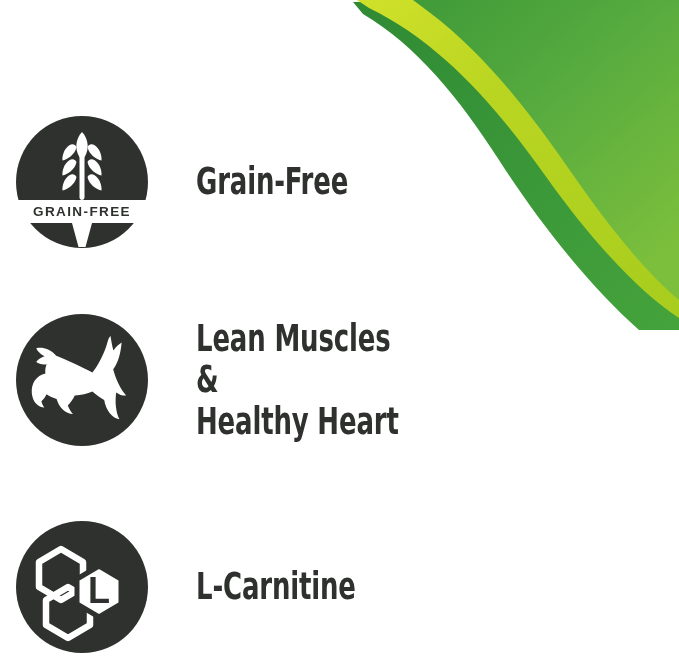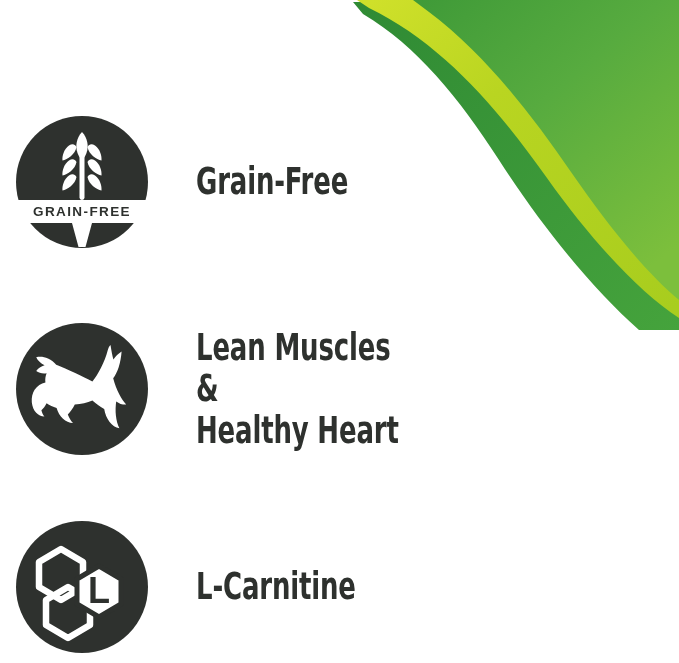--- a/index.html
+++ b/index.html
@@ -31,21 +31,21 @@
 
   
   .benefit-row {
     position: absolute;
     left: 0;
     display: flex;
     align-items: center;
     width: 470px;
   }
   #row-0 { top: 116px; }
-  #row-1 { top: 323px; align-items: center; }
+  #row-1 { top: 314px; align-items: center; }
   #row-2 { top: 521px; }
 
   .badge {
     position: relative;
     width: 132px;
     height: 132px;
     margin-left: 16px;
     flex: 0 0 132px;
   }
   .badge svg { display: block; width: 132px; height: 132px; }

